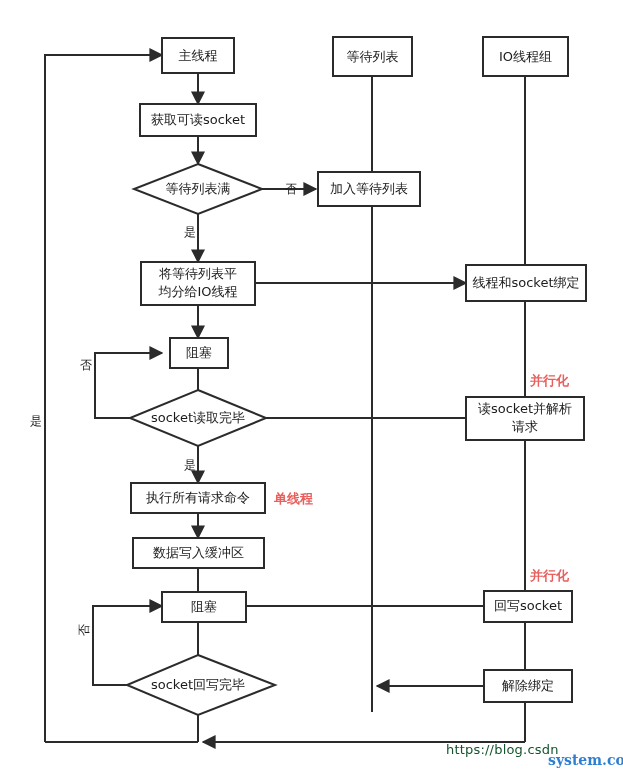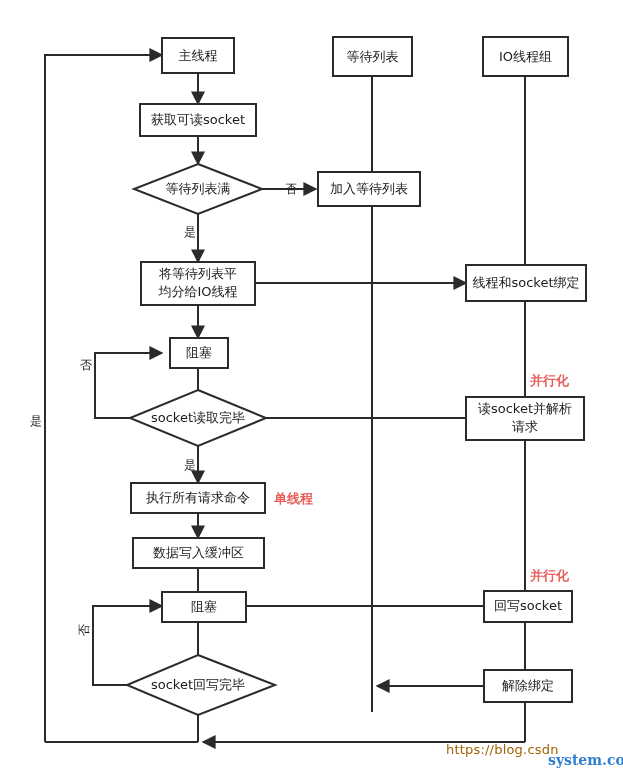--- a/index.html
+++ b/index.html
@@ -24,21 +24,21 @@
     dominant-baseline:middle;
   }
   .annot{
     font-family:"DejaVu Sans","Liberation Sans",sans-serif;
     font-size:13px;font-weight:bold;fill:#e8605e;
     text-anchor:start;dominant-baseline:middle;
   }
   .wm-url{
     position:absolute;left:446px;top:742px;
     font-family:"DejaVu Sans","Liberation Sans",sans-serif;
-    font-size:13px;color:#a16207;letter-spacing:.2px;
+    font-size:13px;color:#14532d;letter-spacing:.2px;
     white-space:nowrap;user-select:none;
   }
   .wm-logo{
     position:absolute;left:522px;top:728px;
     white-space:nowrap;user-select:none;margin-top:48px;
   }
   .wm-g{
     font-family:"DejaVu Serif","Liberation Serif",serif;
     font-size:40px;font-weight:bold;font-style:italic;
     color:#2f7fd1;line-height:1;

